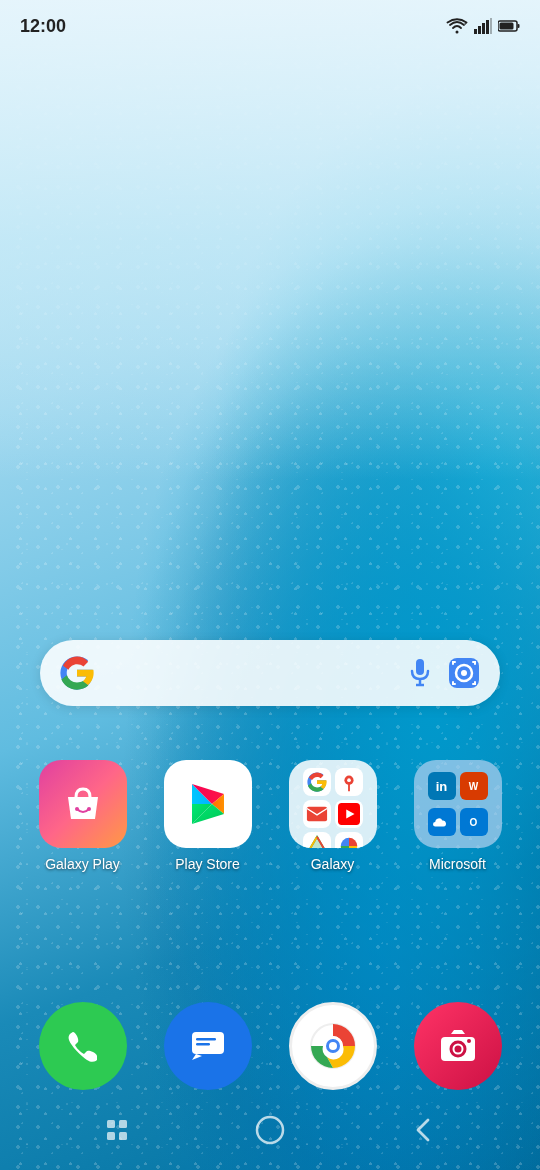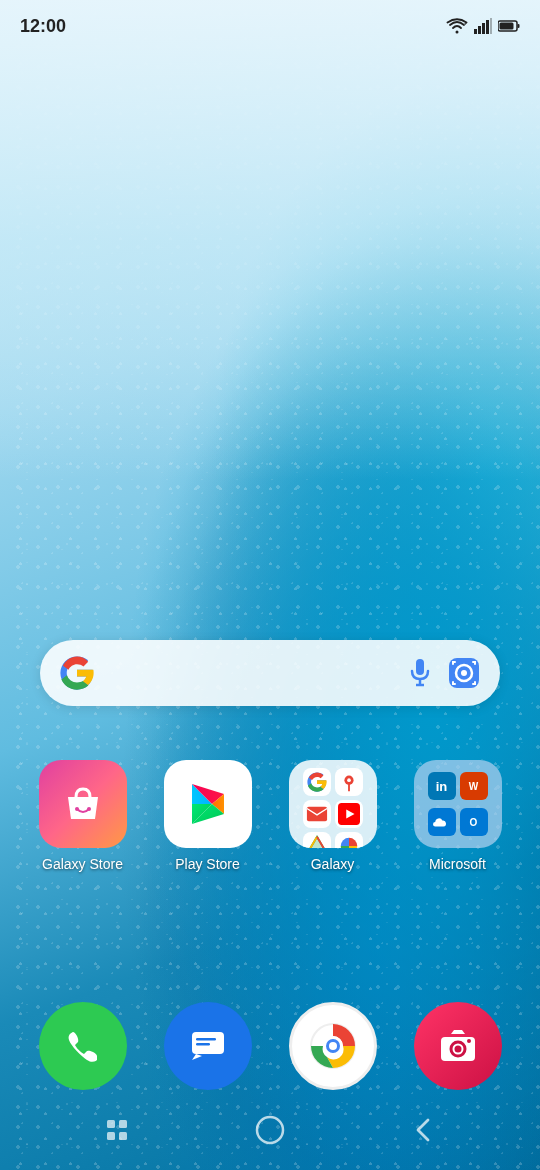--- a/index.html
+++ b/index.html
@@ -339,21 +339,21 @@
     <div class="app-icon-wrap icon-galaxy">
 
       <svg width="50" height="50" viewBox="0 0 50 50">
         <path d="M10 18 h30 l-3 22 H13 z" fill="white"></path>
         <path d="M18 18 Q18 10 25 10 Q32 10 32 18" fill="none" stroke="white" stroke-width="3" stroke-linecap="round"></path>
         <circle cx="19" cy="30" r="2" fill="#e040a0"></circle>
         <circle cx="31" cy="30" r="2" fill="#e040a0"></circle>
         <path d="M19 30 Q25 36 31 30" fill="none" stroke="#e040a0" stroke-width="2"></path>
       </svg>
     </div>
-    <span class="app-label">Galaxy Store</span>
+    <span class="app-label">Galaxy Play</span>
   </div>
 
   <div class="app-item">
     <div class="app-icon-wrap icon-playstore">
 
       <svg width="56" height="56" viewBox="0 0 56 56">
         <defs>
           <linearGradient id="pg1" x1="0%" y1="0%" x2="100%" y2="0%">
             <stop offset="0%" stop-color="#00C6FF"></stop>
             <stop offset="100%" stop-color="#00B4FF"></stop>

